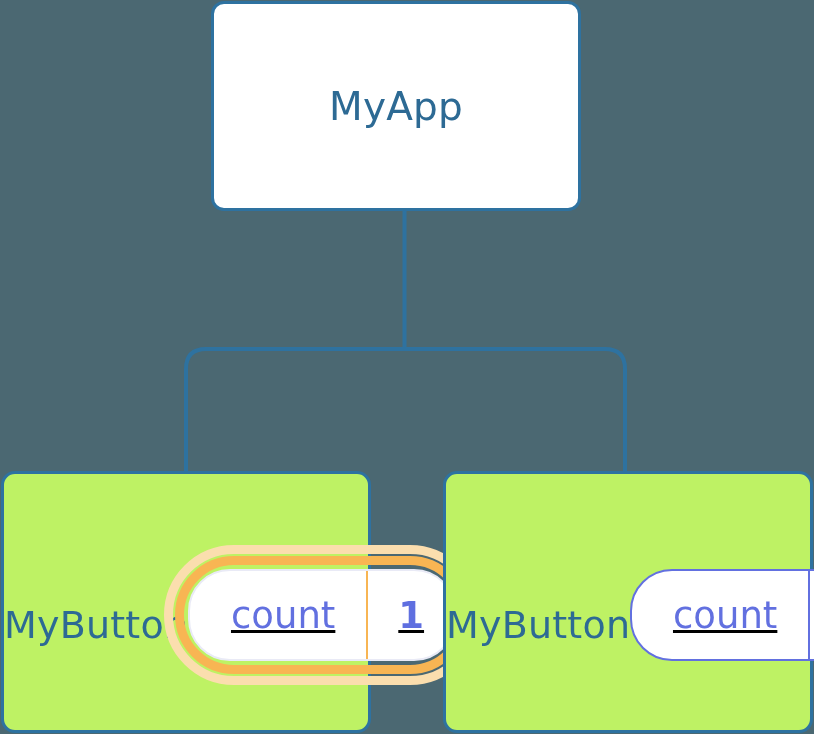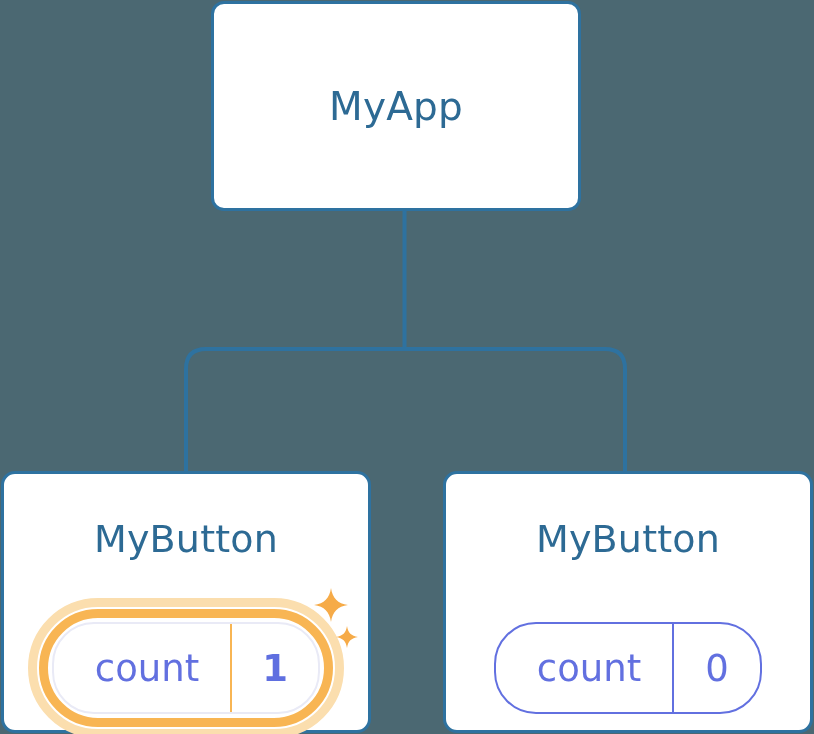--- a/index.html
+++ b/index.html
@@ -47,27 +47,26 @@
     font-size: 39px;
     color: #2d6a94;
     letter-spacing: 0.2px;
     line-height: 1;
   }
 
   
   .node-child {
     position: absolute;
     box-sizing: border-box;
-    background: #ffffff;
+    background: #bef264;
     border: 3px solid #2e72a0;
     border-radius: 14px;
     display: flex;
-    flex-direction: column;
-    align-items: center;
-    gap: 38px;
+    flex-direction: row;
+    align-items: center;
   }
   #child-left {
     left: 1px;
     top: 471px;
     width: 370px;
     height: 262px;
   }
   #child-right {
     left: 443px;
     top: 471px;
@@ -92,20 +91,21 @@
   }
   .pill {
     position: relative;
     box-sizing: border-box;
     display: flex;
     align-items: stretch;
     height: 92px;
     border-radius: 42px;
     background: #ffffff;
     border: 2px solid #6270e0;
+    text-decoration: underline;
   }
   .pill-key,
   .pill-val {
     display: flex;
     align-items: center;
     justify-content: center;
     box-sizing: border-box;
     line-height: 1;
   }
   .pill-key {

